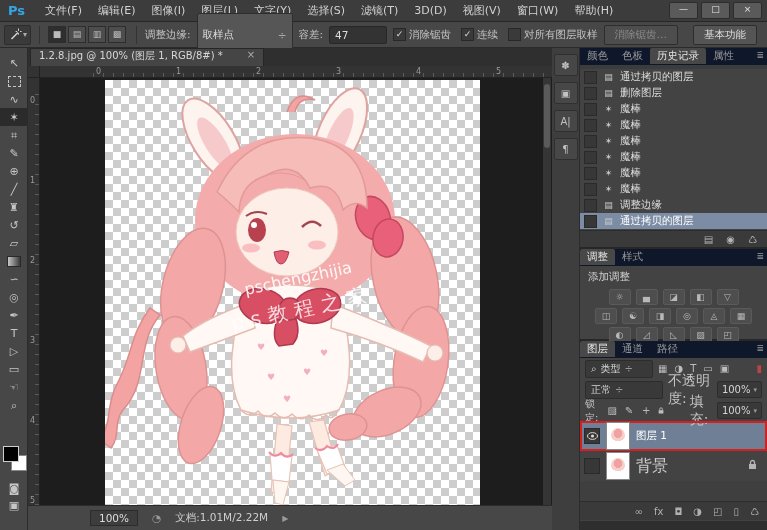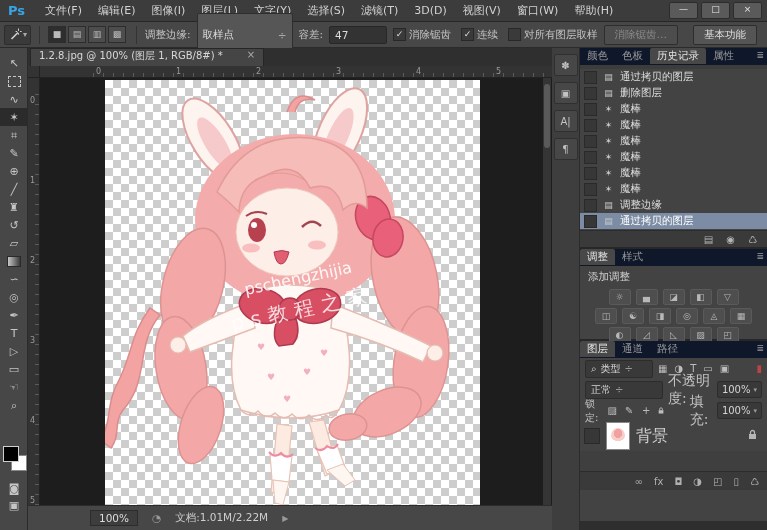--- a/index.html
+++ b/index.html
@@ -482,20 +482,32 @@
       <rect x="1" y="5" width="7" height="5" fill="#bdbdbd"></rect>
         <path d="M2.5 5V3.5a2 2 0 0 1 4 0V5" fill="none" stroke="#bdbdbd" stroke-width="1.3"></path>
     </svg>
     <span style="font-size:14px;color:#c3c3c3;margin-left:21px">填充:</span>
     <span class="valbox">
       <span>100%</span>
       <span style="font-size:7px;color:#999">▾</span>
     </span>
   </div>
   <div id="layerrows">
+      <div class="layerrow selected">
+        <span class="eyewell">
+          <svg width="11" height="8" viewBox="0 0 11 8">
+            <ellipse cx="5.5" cy="4" rx="5" ry="3.4" fill="none" stroke="#d8d8d8"></ellipse>
+            <circle cx="5.5" cy="4" r="1.6" fill="#d8d8d8"></circle>
+          </svg>
+        </span>
+        <span class="lthumb">
+          <span class="blob"></span>
+        </span>
+        <span style="font-size: 10.5px;">图层 1</span>
+      </div>
       <div class="layerrow">
         <span class="eyewell"></span>
         <span class="lthumb">
           <span class="blob"></span>
         </span>
         <span style="font-size: 16px;">背景</span>
         <span style="margin-left: auto; padding-right: 6px;"><svg width="9" height="11" viewBox="0 0 9 11">
             <rect x="1" y="5" width="7" height="5" fill="#b5b5b5"></rect>
             <path d="M2.5 5V3.5a2 2 0 0 1 4 0V5" fill="none" stroke="#b5b5b5" stroke-width="1.3"></path>
           </svg></span>

